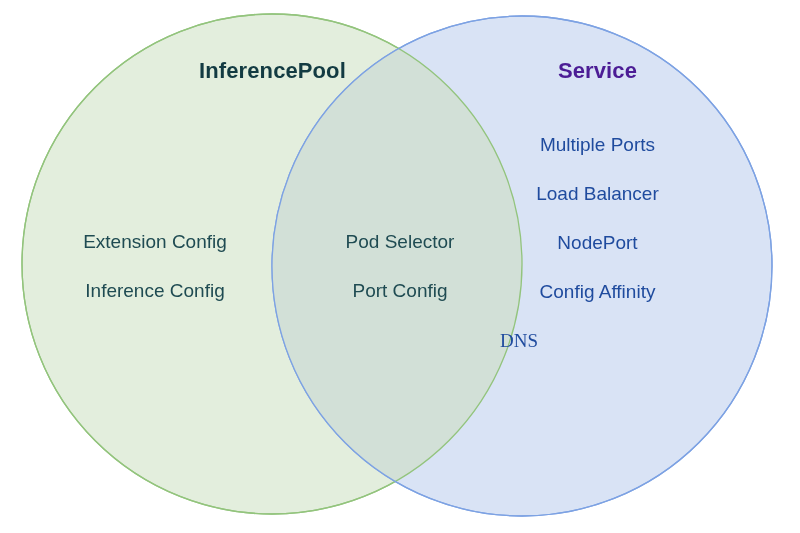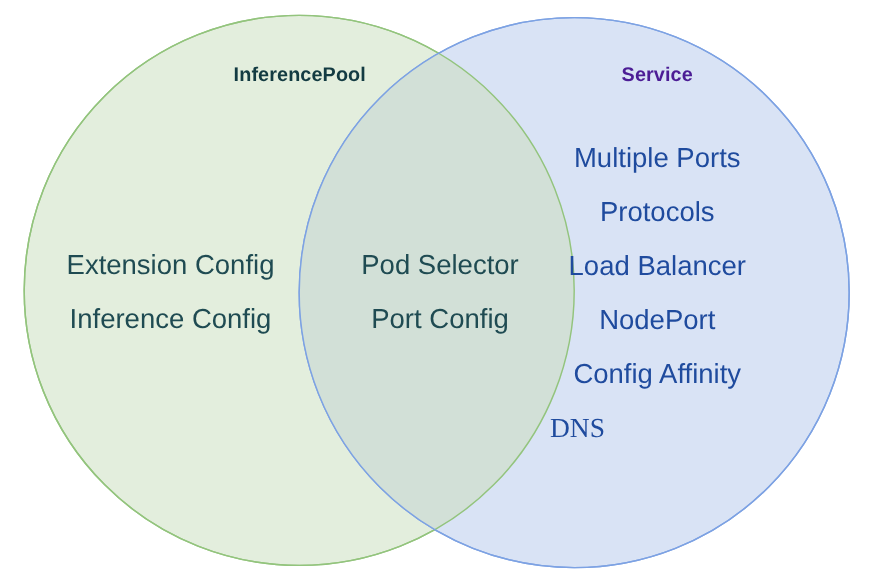--- a/index.html
+++ b/index.html
@@ -21,21 +21,21 @@
   #venn-svg {
     position: absolute;
     left: 0;
     top: 0;
     width: 800px;
     height: 533px;
   }
   .venn-label {
     position: absolute;
     font-weight: bold;
-    font-size: 18px;
+    font-size: 22px;
     letter-spacing: 0.1px;
     white-space: nowrap;
   }
   #title-left {
     left: 0;
     top: 58px;
     width: 545px;
     text-align: center;
     color: #133b42;
   }
@@ -43,21 +43,21 @@
     left: 400px;
     top: 58px;
     width: 395px;
     text-align: center;
     color: #4c1d95;
   }
   .item-col {
     position: absolute;
   }
   .item {
-    font-size: 25px;
+    font-size: 19px;
     line-height: 49px;
     white-space: nowrap;
   }
   #col-left {
     left: 30px;
     top: 217px;
     width: 250px;
     text-align: center;
   }
   #col-left .item {
@@ -120,20 +120,19 @@
     <div class="item">Port Config</div>
   </div>
 
   <div class="item-col" id="col-left">
     <div class="item">Extension Config</div>
     <div class="item">Inference Config</div>
   </div>
 
   <div class="item-col" id="col-right">
     <div class="item">Multiple Ports</div>
-    <div class="item">Protocols</div>
     <div class="item">Load Balancer</div>
     <div class="item">NodePort</div>
     <div class="item">Config Affinity</div>
     <div class="item align-start">DNS</div>
   </div>
 
 </div>
 
 </body></html>

